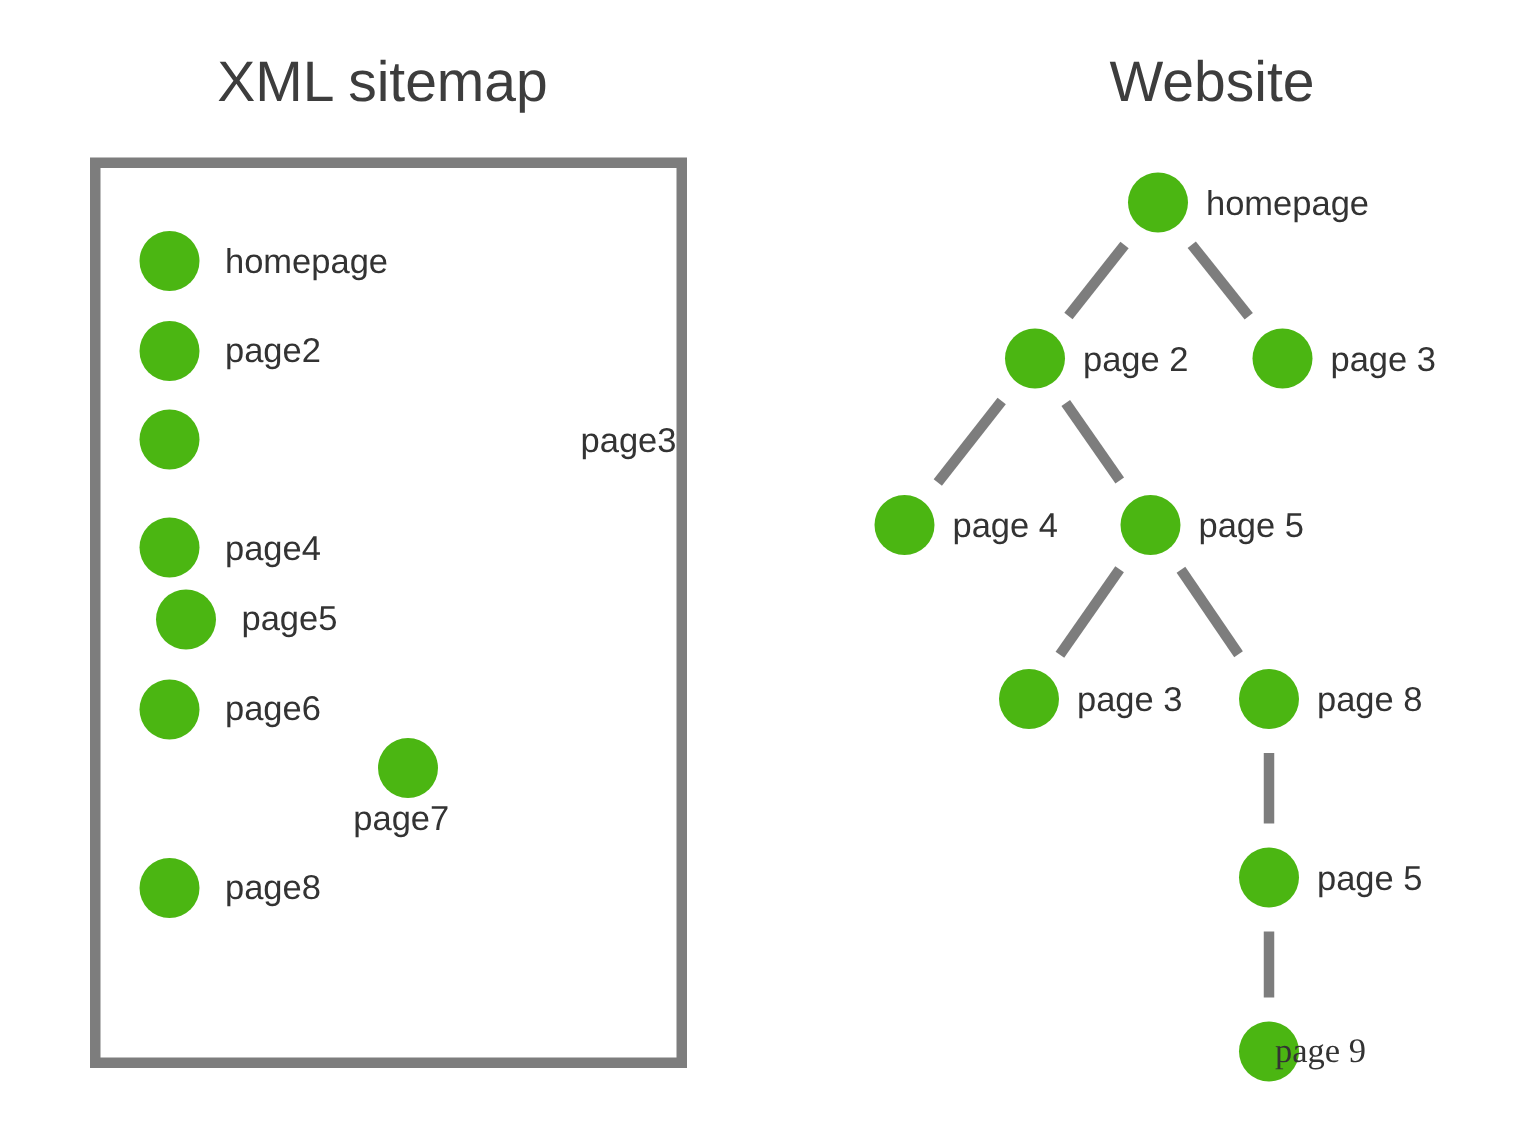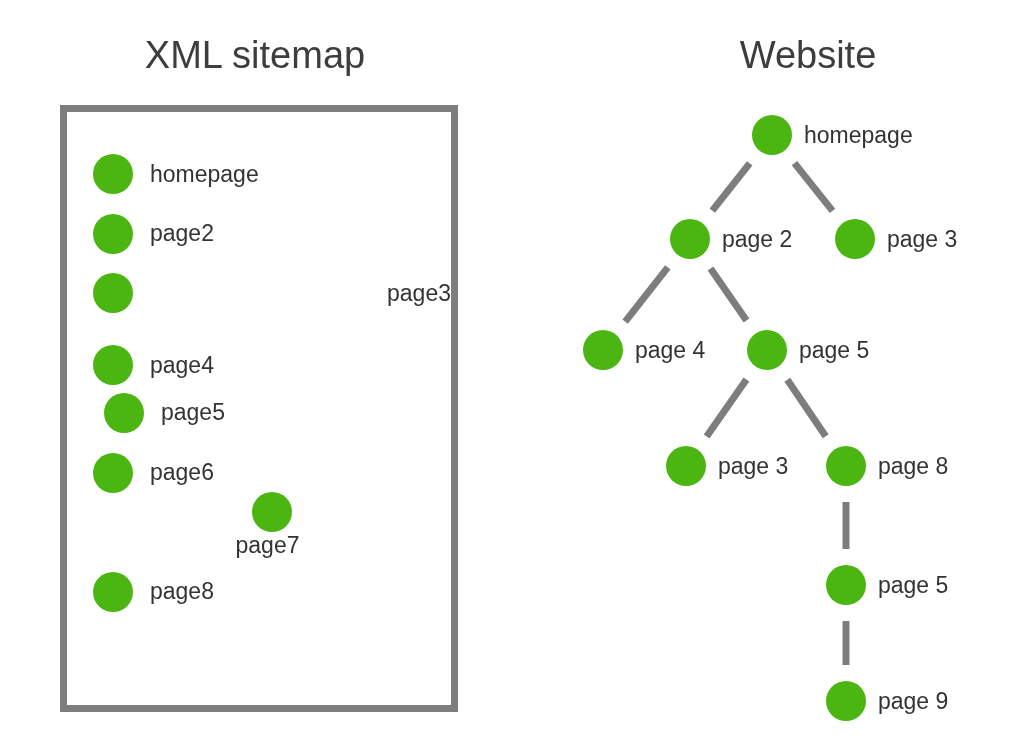--- a/index.html
+++ b/index.html
@@ -152,16 +152,16 @@
       <div class="tree-node-label" style="left: 635px; top: 336px;">page 4</div>
       <div class="tree-node-dot" style="left: 747px; top: 330px; background: rgb(75, 182, 18);"></div>
       <div class="tree-node-label" style="left: 799px; top: 336px;">page 5</div>
       <div class="tree-node-dot" style="left: 666px; top: 446px; background: rgb(75, 182, 18);"></div>
       <div class="tree-node-label" style="left: 718px; top: 452px;">page 3</div>
       <div class="tree-node-dot" style="left: 826px; top: 446px; background: rgb(75, 182, 18);"></div>
       <div class="tree-node-label" style="left: 878px; top: 452px;">page 8</div>
       <div class="tree-node-dot" style="left: 826px; top: 565px; background: rgb(75, 182, 18);"></div>
       <div class="tree-node-label" style="left: 878px; top: 571px;">page 5</div>
       <div class="tree-node-dot" style="left: 826px; top: 681px; background: rgb(75, 182, 18);"></div>
-      <div class="tree-node-label" style="left: 878px; top: 687px;">page 9</div>
+      <div class="tree-node-label" style="left: 850px; top: 687px; font-family: Liberation Serif, serif;">page 9</div>
     </div>
 
 </div>
 
 </body></html>

